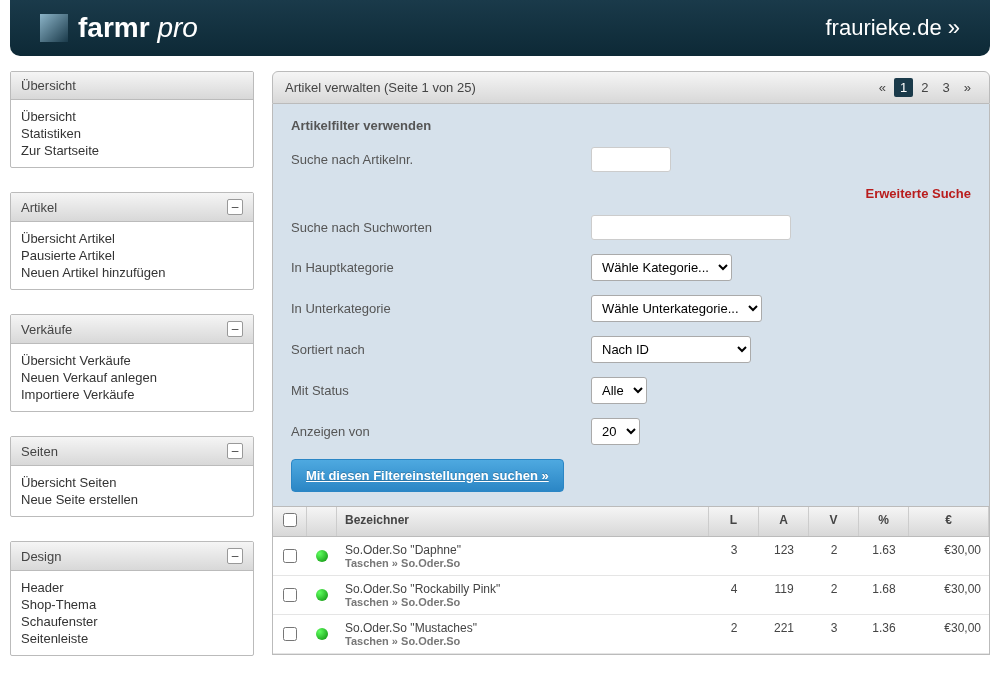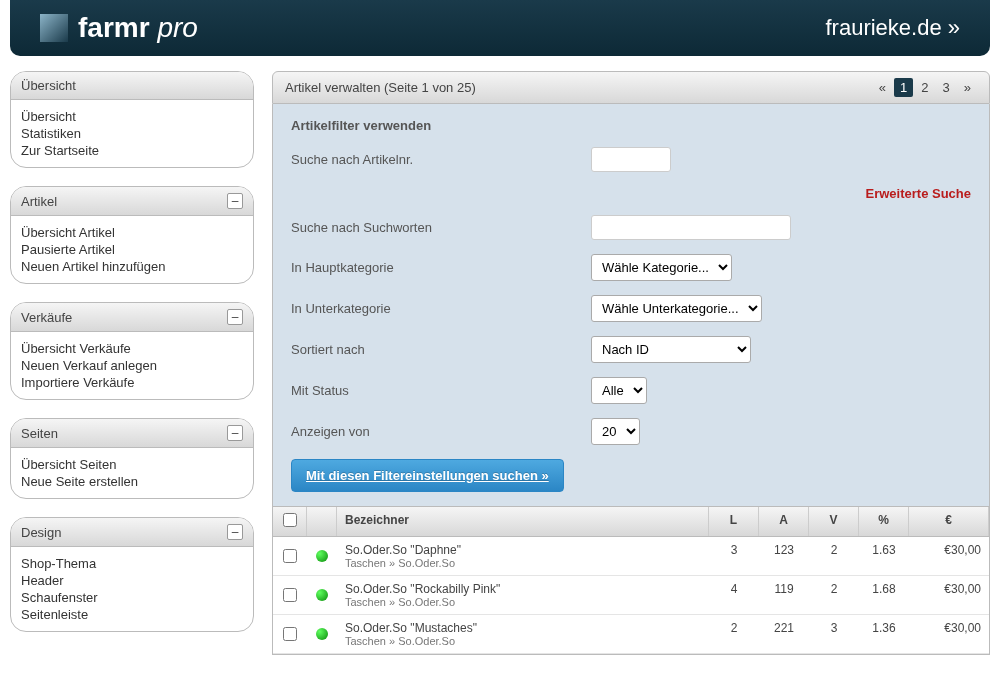--- a/index.html
+++ b/index.html
@@ -9,21 +9,21 @@
 .logo { display: flex; align-items: center; gap: 10px; color: #fff; }
 .logo-icon { width: 28px; height: 28px; background: linear-gradient(135deg, #8cb4c8 0%, #1a3a4a 100%); display: inline-block; }
 .logo-text { font-size: 28px; font-weight: bold; color: #fff; }
 .logo-text .pro { font-weight: 300; font-style: italic; }
 .site-link { color: #fff; font-size: 22px; }
 
 .container { display: flex; padding: 15px 10px; gap: 18px; }
 .sidebar { width: 244px; flex-shrink: 0; }
 .main { flex: 1; }
 
-.panel { border: 1px solid #bbb; border-radius: 16px; margin-bottom: 18px; overflow: hidden; background: #fff; }
+.panel { border: 1px solid #bbb; border-radius: 2px; margin-bottom: 24px; overflow: hidden; background: #fff; }
 .panel-header { background: linear-gradient(#f5f5f5, #d8d8d8); padding: 6px 10px; font-size: 13px; color: #444; display: flex; justify-content: space-between; align-items: center; border-bottom: 1px solid #bbb; }
 .collapse-btn { width: 16px; height: 16px; border: 1px solid #999; background: #fff; display: flex; align-items: center; justify-content: center; font-size: 12px; cursor: pointer; border-radius: 2px; }
 .panel-body { padding: 8px 10px; }
 .panel-body a { display: block; color: #333; text-decoration: none; padding: 1px 0; font-size: 13px; }
 
 .page-header { background: linear-gradient(#f5f5f5, #d8d8d8); border: 1px solid #bbb; border-radius: 6px 6px 0 0; padding: 6px 12px; display: flex; justify-content: space-between; align-items: center; color: #444; gap: 12px; }
 .pagination { display: flex; gap: 2px; align-items: center; }
 .pagination span { padding: 2px 6px; cursor: pointer; color: #444; }
 .pagination .active { background: #1a3a4a; color: #fff; border-radius: 2px; }
 
@@ -45,21 +45,21 @@
 .th-status { width: 30px; }
 .th-name { flex: 1; }
 .th-s { width: 50px; text-align: center; }
 .th-price { width: 80px; text-align: center; }
 .table-row { display: flex; border-bottom: 1px solid #e5e5e5; }
 .table-row .td { padding: 6px 8px; font-size: 12px; color: #444; }
 .td-check { width: 34px; text-align:center; display:flex; align-items:center; justify-content:center;}
 .td-status { width: 30px; display: flex; align-items: center; justify-content: center; }
 .dot { width: 12px; height: 12px; border-radius: 50%; background: radial-gradient(circle at 30% 30%, #5eff5e, #0a8a0a); }
 .td-name { flex: 1; }
-.td-name .sub { color: #777; font-size: 11px; }
+.td-name .sub { color: #777; font-size: 11px; font-weight: bold; }
 .td-s { width: 50px; text-align: center; }
 .td-price { width: 80px; text-align: right; }
 input[type=checkbox]{ width:14px; height:14px; }
 </style>
 </head>
 <body>
 
 <div class="header">
   <div class="logo">
     <span class="logo-icon"></span>
@@ -114,22 +114,22 @@
           <a href="#">Übersicht Seiten</a>
           <a href="#">Neue Seite erstellen</a>
         </div>
       </div>
       <div class="panel">
         <div class="panel-header">
           <span>Design</span>
           <span class="collapse-btn">–</span>
         </div>
         <div class="panel-body">
+          <a href="#">Header</a>
           <a href="#">Shop-Thema</a>
-          <a href="#">Header</a>
           <a href="#">Schaufenster</a>
           <a href="#">Seitenleiste</a>
         </div>
       </div>
     </div>
 
   <div class="main">
     <div class="page-header">
       <span>Artikel verwalten (Seite 1 von 25)</span>
       <div class="pagination">

